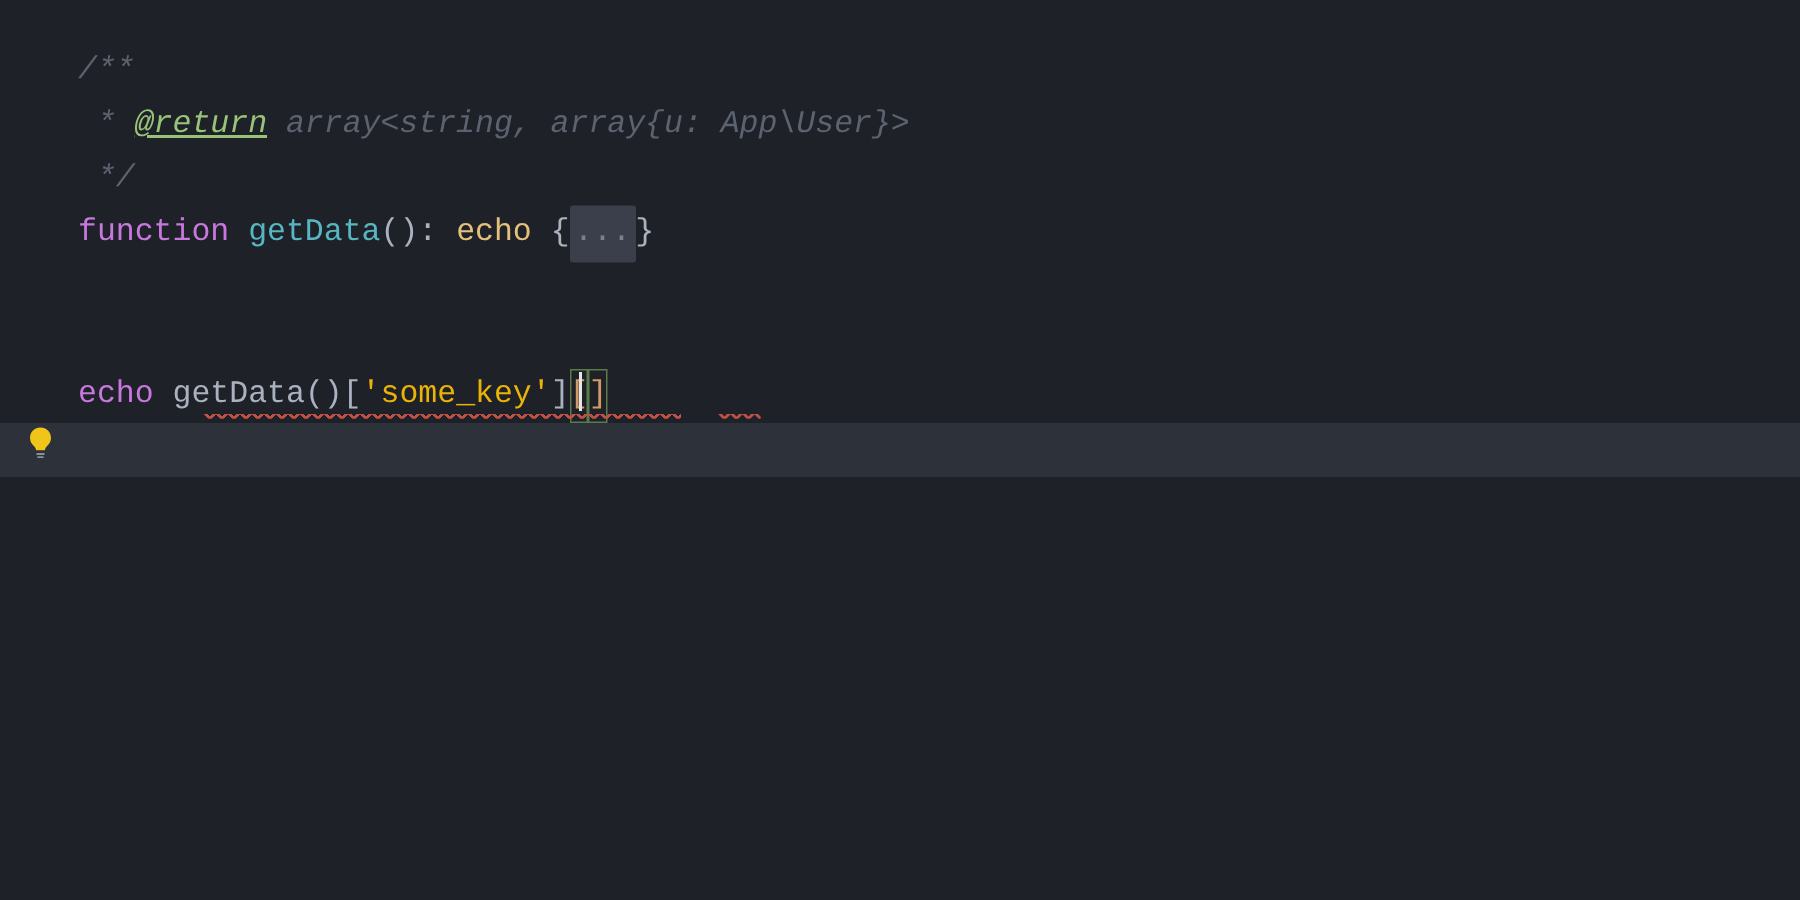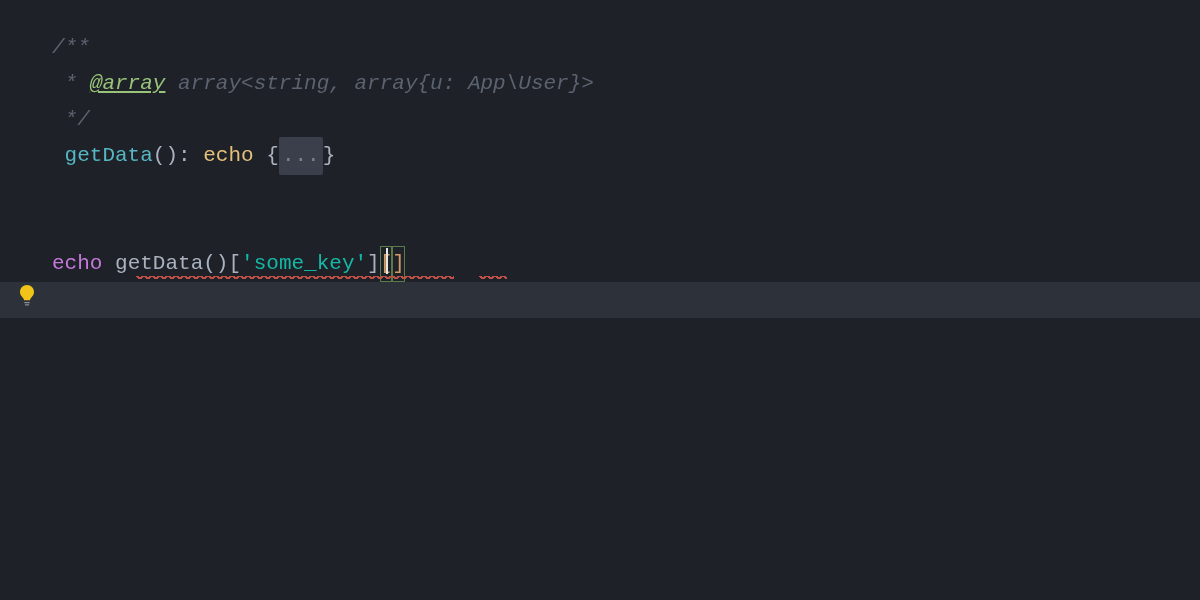--- a/index.html
+++ b/index.html
@@ -24,21 +24,21 @@
     display: flex;
     align-items: center;
     position: relative;
   }
   .comment { color: #5c6370; font-style: italic; }
   .doctag { color: #98c379; font-style: italic; text-decoration: underline; }
   .keyword { color: #c678dd; }
   .funcname { color: #56b6c2; }
   .type { color: #e5c07b; }
   .paren { color: #abb2bf; }
-  .string { color: #14b8a6; }
+  .string { color: #eab308; }
   .ident { color: #abb2bf; }
   .bracket-y { color: #d19a66; }
   .fold-marker {
     background: #3a3f4b;
     color: #7a808c;
     padding: 1px 3px;
     font-style: normal;
     border-radius: 2px;
   }
   .blank { height: 36px; }
@@ -102,29 +102,29 @@
   </svg>
 </div>
 
 <div class="editor">
 
   <div class="line">
     <span class="comment">/**</span>
   </div>
 
   <div class="line">
-    <span class="comment"> * </span><span class="doctag">@array</span><span class="comment"> array&lt;string, array{u: App\User}&gt;</span>
+    <span class="comment"> * </span><span class="doctag">@return</span><span class="comment"> array&lt;string, array{u: App\User}&gt;</span>
   </div>
 
   <div class="line">
     <span class="comment"> */</span>
   </div>
 
   <div class="line">
-    <span> </span><span class="funcname">getData</span><span class="paren">()</span><span class="paren">: </span><span class="type">echo</span><span class="paren"> {</span><span class="fold-marker">...</span><span class="paren">}</span>
+    <span class="keyword">function</span><span> </span><span class="funcname">getData</span><span class="paren">()</span><span class="paren">: </span><span class="type">echo</span><span class="paren"> {</span><span class="fold-marker">...</span><span class="paren">}</span>
   </div>
 
   <div class="blank"></div>
   <div class="blank"></div>
 
   <div class="line" style="position:relative;align-items:center;">
     <span class="keyword">echo</span><span> </span><span class="ident">getData</span><span class="paren">()</span><span class="paren">[</span><span class="string">'some_key'</span><span class="paren">]</span><span class="bracket-y bracket-match cursor-box"><span>[</span><span class="cursor-caret"></span></span><span class="bracket-y bracket-match">]</span>
     <span class="squiggle" style="left:84px; width:318px;"></span>
     <span class="squiggle" style="left:427px; width:28px;"></span>
   </div>

